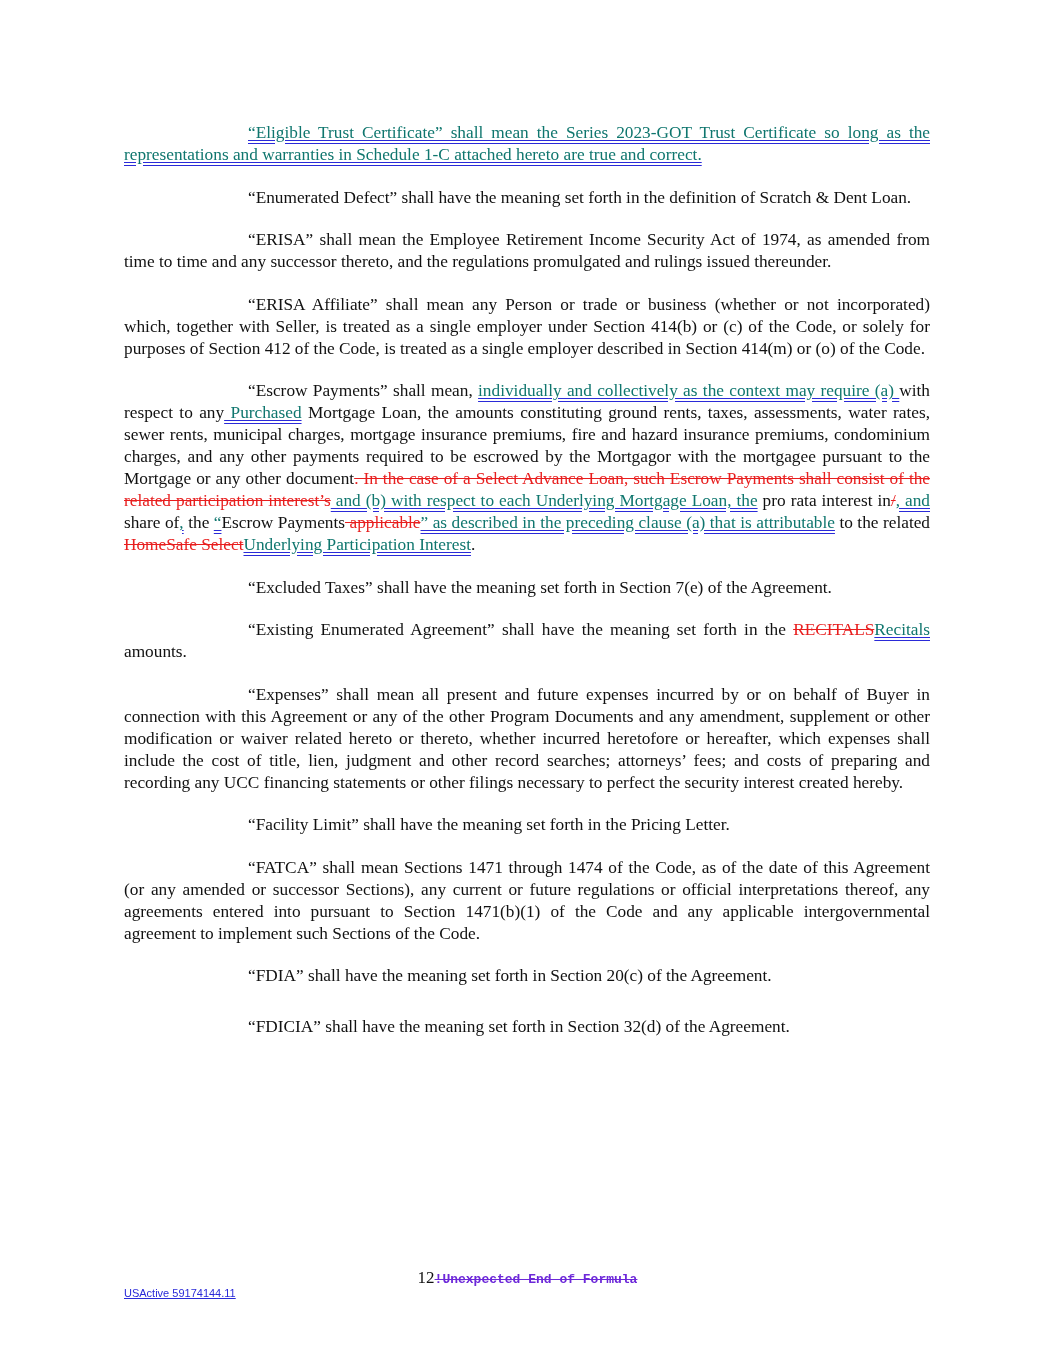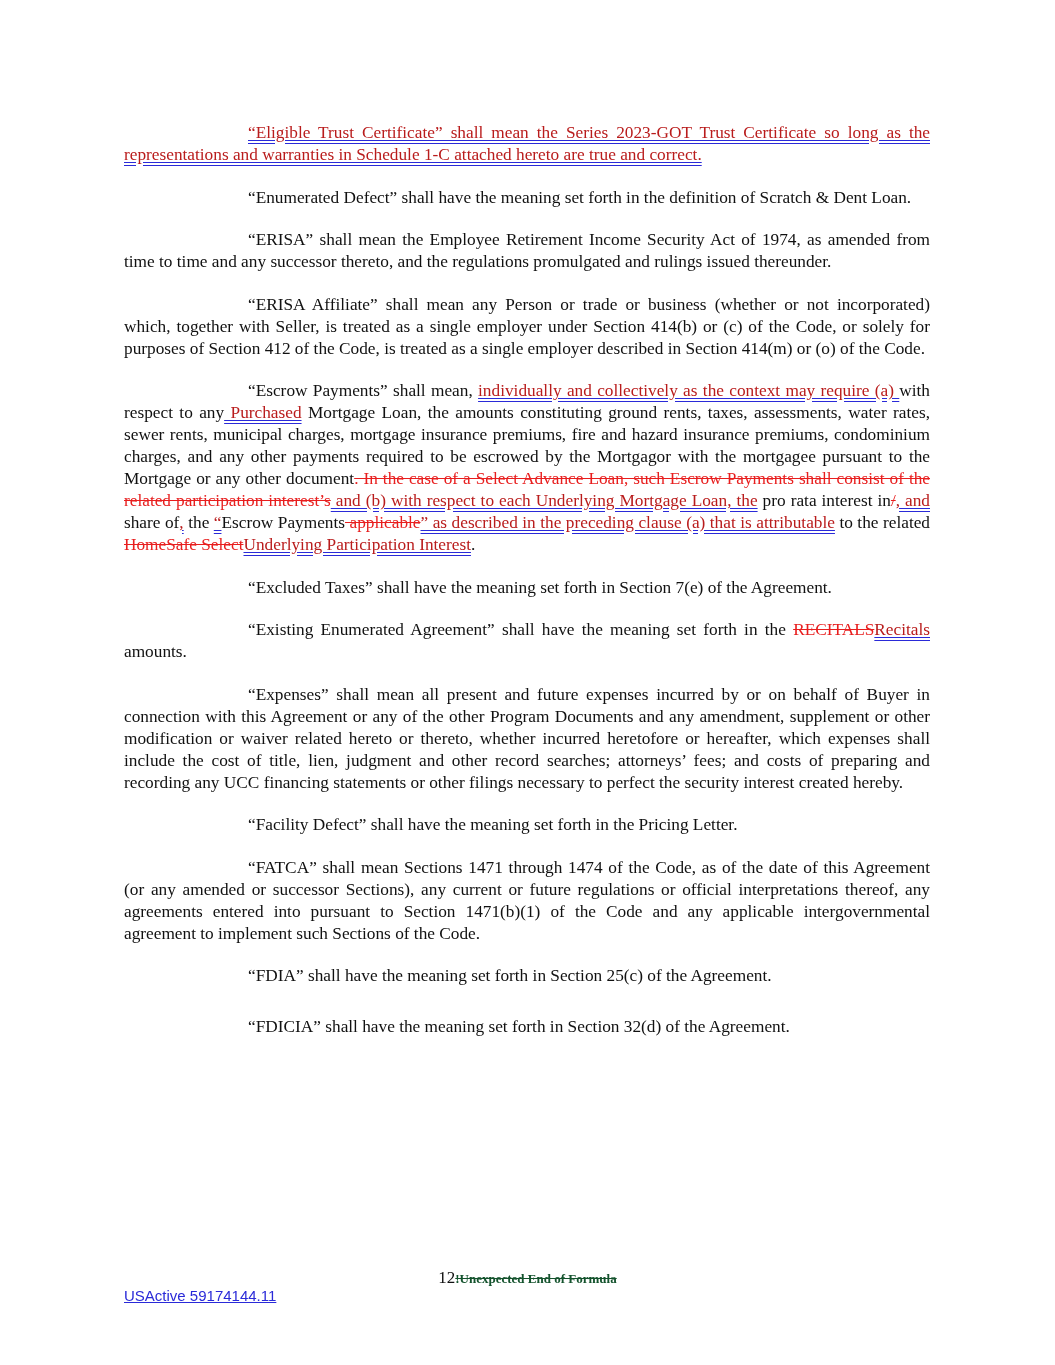--- a/index.html
+++ b/index.html
@@ -5,50 +5,50 @@
     html, body { margin: 0; padding: 0; background: #ffffff; }
     body { width: 1055px; height: 1365px; position: relative; overflow: hidden; }
     .page {
       position: absolute; left: 124px; top: 122px; width: 806px;
       font-family: "Liberation Serif", "DejaVu Serif", serif;
       font-size: 17.3px; line-height: 22px; color: #111;
     }
     .para { text-align: justify; margin: 0 0 20.5px 0; text-indent: 124px; }
     .para.last-tight { margin-bottom: 0; margin-top: 29px; }
     .term { text-underline-offset: 2px; }
-    .ins { color: #b91c1c; text-decoration: underline double; text-decoration-color: #2a2ad8; text-underline-offset: 2px; }
+    .ins { color: #0f766e; text-decoration: underline double; text-decoration-color: #2a2ad8; text-underline-offset: 2px; }
     .del { color: #e81e1e; text-decoration: line-through; text-decoration-color: #e81e1e; }
     .footer-page {
       position: absolute; top: 1268px; left: 0; width: 1055px; text-align: center;
       font-family: "Liberation Serif", "DejaVu Serif", serif; font-size: 17px; color: #111;
     }
     .footer-page .err {
-      font-family: Liberation Serif, serif; font-weight: bold;
-      font-size: 13px; color: #14532d; text-decoration: line-through;
+      font-family: Liberation Mono, monospace; font-weight: bold;
+      font-size: 13px; color: #6d28d9; text-decoration: line-through;
     }
     .footer-id {
       position: absolute; top: 1287px; left: 124px;
-      font-family: "Liberation Sans", "DejaVu Sans", sans-serif; font-size: 15px;
+      font-family: "Liberation Sans", "DejaVu Sans", sans-serif; font-size: 11px;
       color: #2a2ad8; text-decoration: underline;
     }
   </style>
 </head>
 <body>
 
 <div class="page" id="doc-body">
     <p class="para"><span class="ins">“Eligible Trust Certificate” shall mean the Series 2023-GOT Trust Certificate so long as the representations and warranties in Schedule 1-C attached hereto are true and correct.</span></p>
     <p class="para"><span>“</span><span class="term">Enumerated Defect</span><span>” shall have the meaning set forth in the definition of Scratch &amp; Dent Loan.</span></p>
     <p class="para"><span>“</span><span class="term">ERISA</span><span>” shall mean the Employee Retirement Income Security Act of 1974, as amended from time to time and any successor thereto, and the regulations promulgated and rulings issued thereunder.</span></p>
     <p class="para"><span>“</span><span class="term">ERISA Affiliate</span><span>” shall mean any Person or trade or business (whether or not incorporated) which, together with Seller, is treated as a single employer under Section 414(b) or (c) of the Code, or solely for purposes of Section 412 of the Code, is treated as a single employer described in Section 414(m) or (o) of the Code.</span></p>
     <p class="para"><span>“</span><span class="term">Escrow Payments</span><span>” shall mean, </span><span class="ins">individually and collectively as the context may require (a) </span><span>with respect to any</span><span class="ins"> Purchased</span><span> Mortgage Loan, the amounts constituting ground rents, taxes, assessments, water rates, sewer rents, municipal charges, mortgage insurance premiums, fire and hazard insurance premiums, condominium charges, and any other payments required to be escrowed by the Mortgagor with the mortgagee pursuant to the Mortgage or any other document</span><span class="del">. In the case of a Select Advance Loan, such Escrow Payments shall consist of the related participation interest’s</span><span class="ins"> and (b) with respect to each Underlying Mortgage Loan, the</span><span> pro rata interest in</span><span class="del">/</span><span class="ins">, and </span><span>share of</span><span class="ins">,</span><span> the </span><span class="ins">“</span><span>Escrow Payments</span><span class="del"> applicable</span><span class="ins">” as described in the preceding clause (a) that is attributable</span><span> to the related </span><span class="del">HomeSafe Select</span><span class="ins">Underlying Participation Interest</span><span>.</span></p>
     <p class="para"><span>“</span><span class="term">Excluded Taxes</span><span>” shall have the meaning set forth in Section 7(e) of the Agreement.</span></p>
     <p class="para"><span>“</span><span class="term">Existing Enumerated Agreement</span><span>” shall have the meaning set forth in the </span><span class="del">RECITALS</span><span class="ins">Recitals</span><span> amounts.</span></p>
     <p class="para"><span>“</span><span class="term">Expenses</span><span>” shall mean all present and future expenses incurred by or on behalf of Buyer in connection with this Agreement or any of the other Program Documents and any amendment, supplement or other modification or waiver related hereto or thereto, whether incurred heretofore or hereafter, which expenses shall include the cost of title, lien, judgment and other record searches; attorneys’ fees; and costs of preparing and recording any UCC financing statements or other filings necessary to perfect the security interest created hereby.</span></p>
-    <p class="para"><span>“</span><span class="term">Facility Defect</span><span>” shall have the meaning set forth in the Pricing Letter.</span></p>
+    <p class="para"><span>“</span><span class="term">Facility Limit</span><span>” shall have the meaning set forth in the Pricing Letter.</span></p>
     <p class="para"><span>“</span><span class="term">FATCA</span><span>” shall mean Sections 1471 through 1474 of the Code, as of the date of this Agreement (or any amended or successor Sections), any current or future regulations or official interpretations thereof, any agreements entered into pursuant to Section 1471(b)(1) of the Code and any applicable intergovernmental agreement to implement such Sections of the Code.</span></p>
-    <p class="para"><span>“</span><span class="term">FDIA</span><span>” shall have the meaning set forth in Section 25(c) of the Agreement.</span></p>
+    <p class="para"><span>“</span><span class="term">FDIA</span><span>” shall have the meaning set forth in Section 20(c) of the Agreement.</span></p>
     <p class="para last-tight"><span>“</span><span class="term">FDICIA</span><span>” shall have the meaning set forth in Section 32(d) of the Agreement.</span></p>
   </div>
 
 <div class="footer-page">
   <span>12</span><span class="err">!Unexpected End of Formula</span>
 </div>
 <div class="footer-id">USActive 59174144.11</div>
 
 </body></html>

